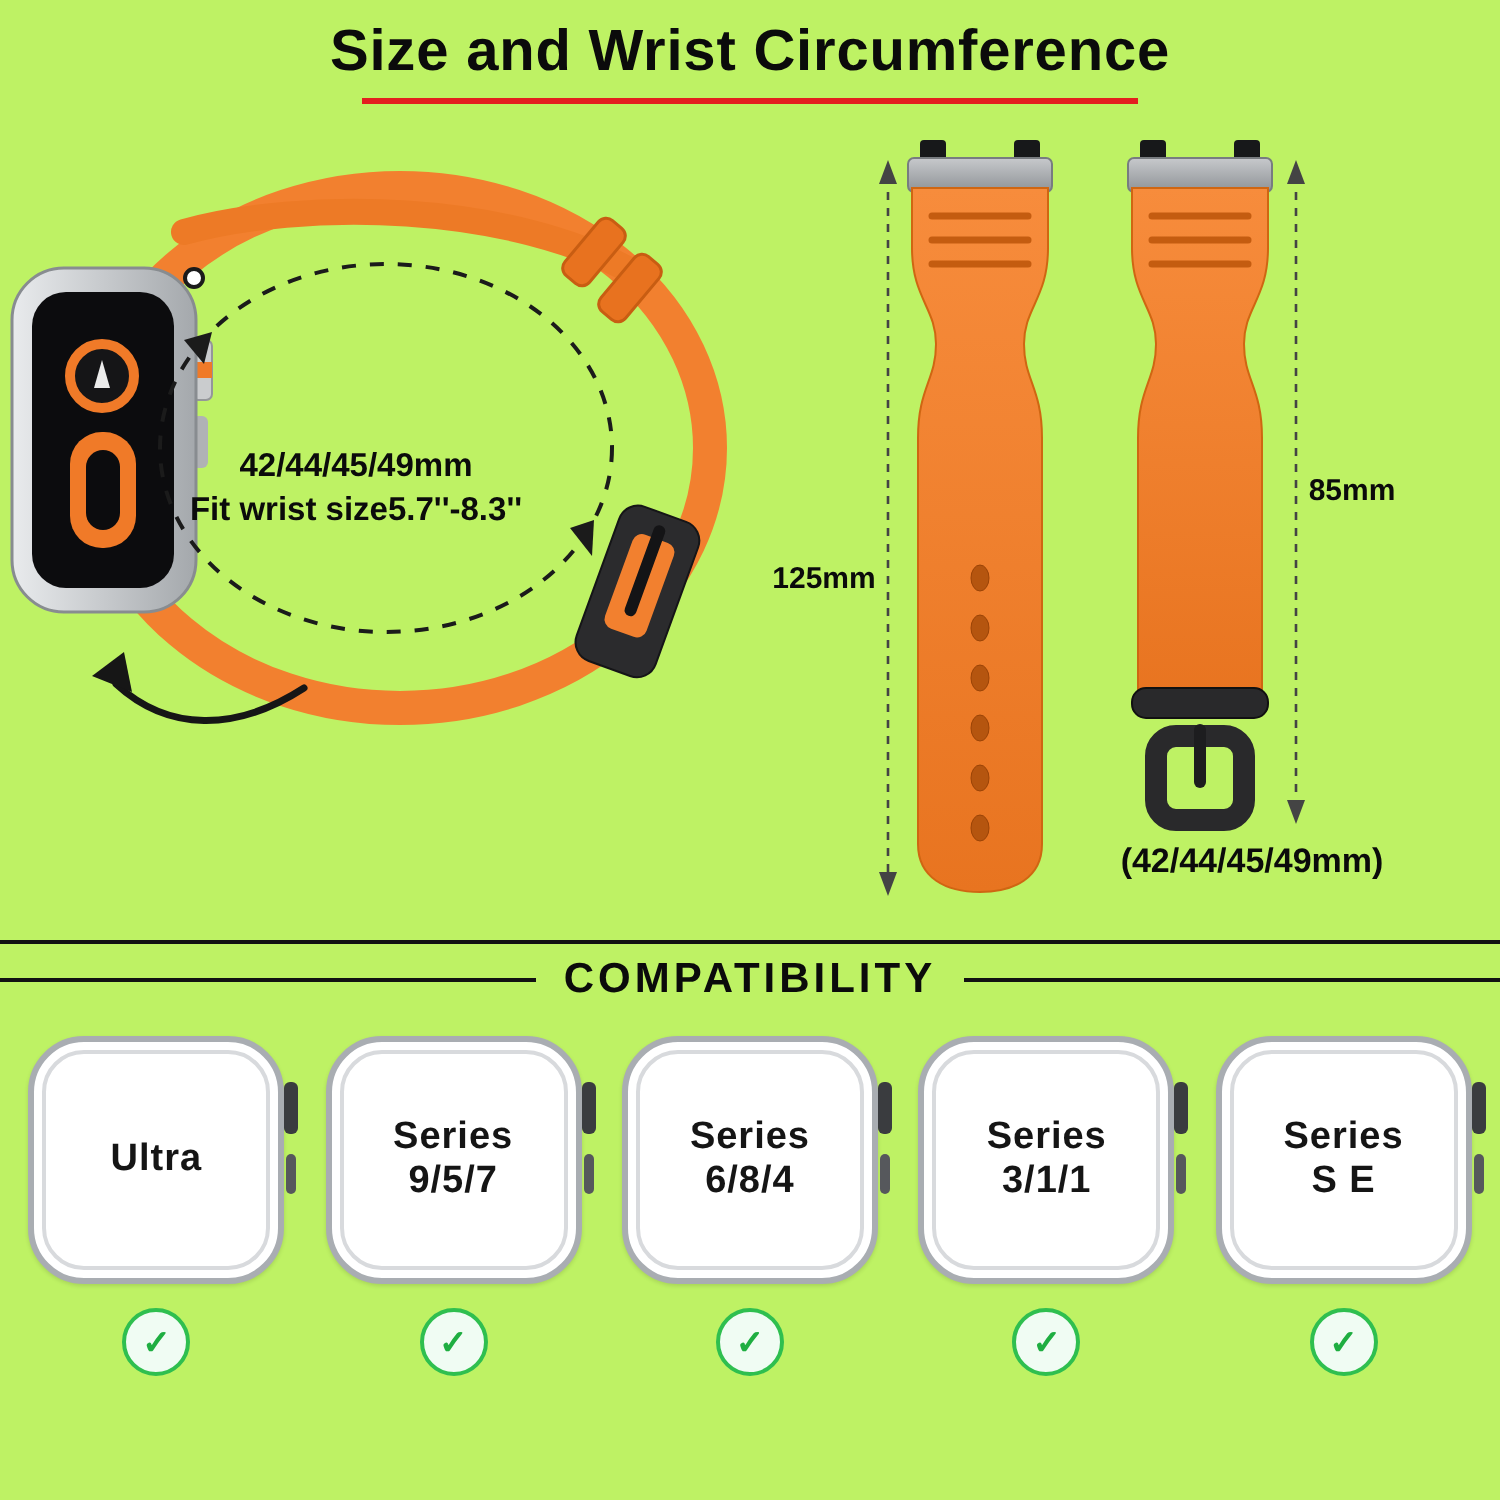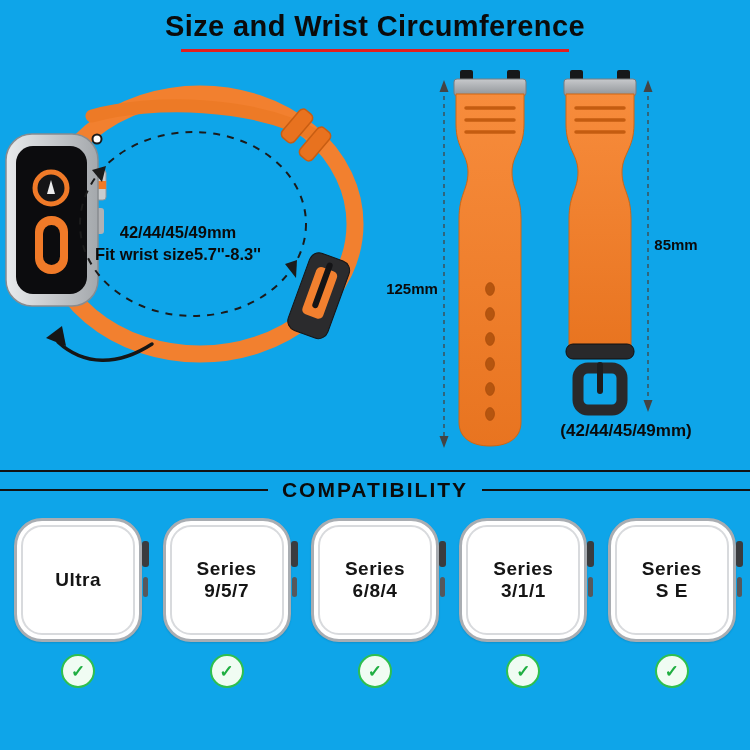--- a/index.html
+++ b/index.html
@@ -1,17 +1,17 @@
 <!DOCTYPE html>
 <html><head>
 <meta charset="utf-8">
 <style>
   html,body{margin:0;padding:0;}
   body{width:750px;height:750px;background:#fff;font-family:"Liberation Sans",sans-serif;overflow:hidden;}
-  .page{position:relative;width:750px;height:750px;background:#0ea5e9;}
+  .page{position:relative;width:750px;height:750px;background:#bef264;}
 
   
   .title-wrap{text-align:center;padding-top:10px;}
   .page-title{font-size:29px;font-weight:bold;color:#0b0b0b;margin:0;letter-spacing:.4px;}
   .title-underline{width:388px;height:3px;background:#E31F1F;margin:6px auto 0;}
 
   
   .diagram{position:relative;width:750px;height:402px;margin-top:2px;padding-left:24px;}
   .left-art{position:absolute;left:0;top:0;}
   .right-art{position:absolute;left:380px;top:0;}

